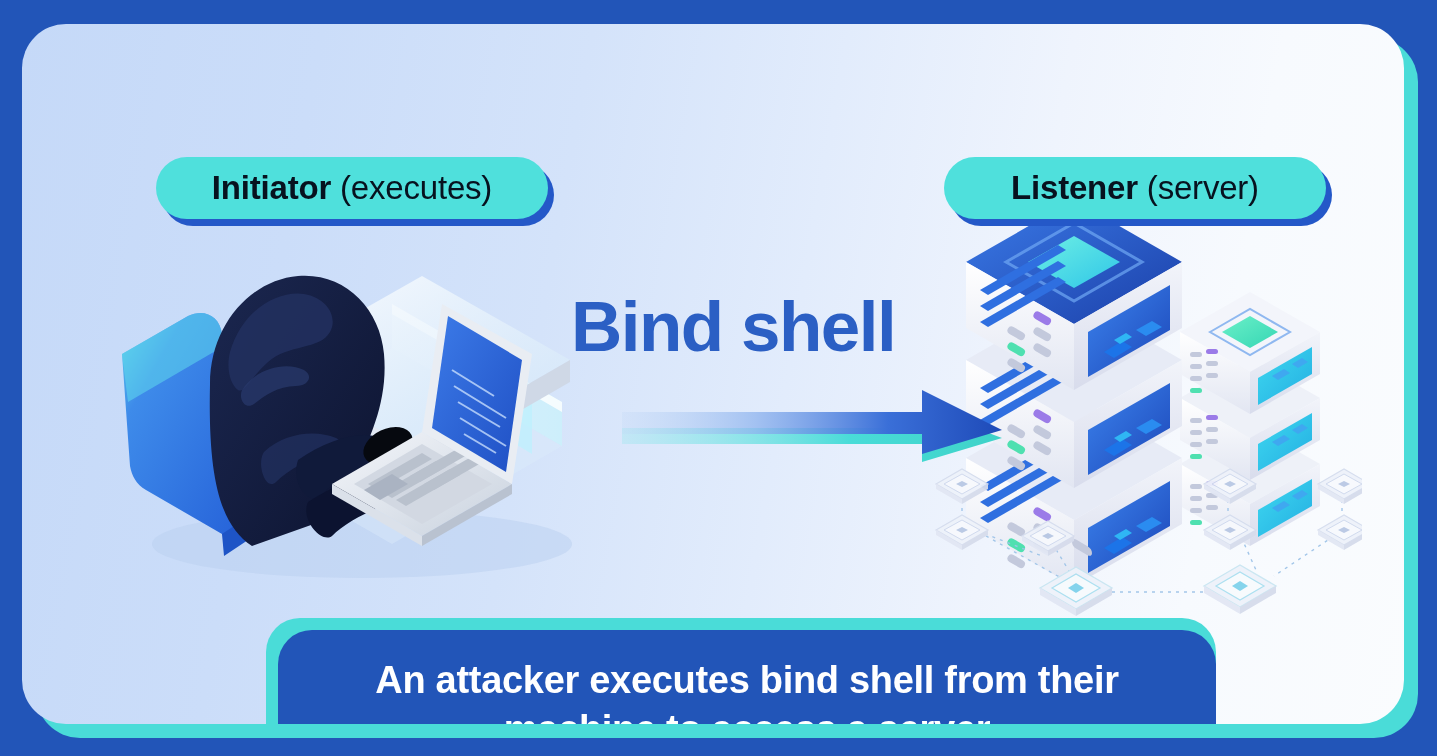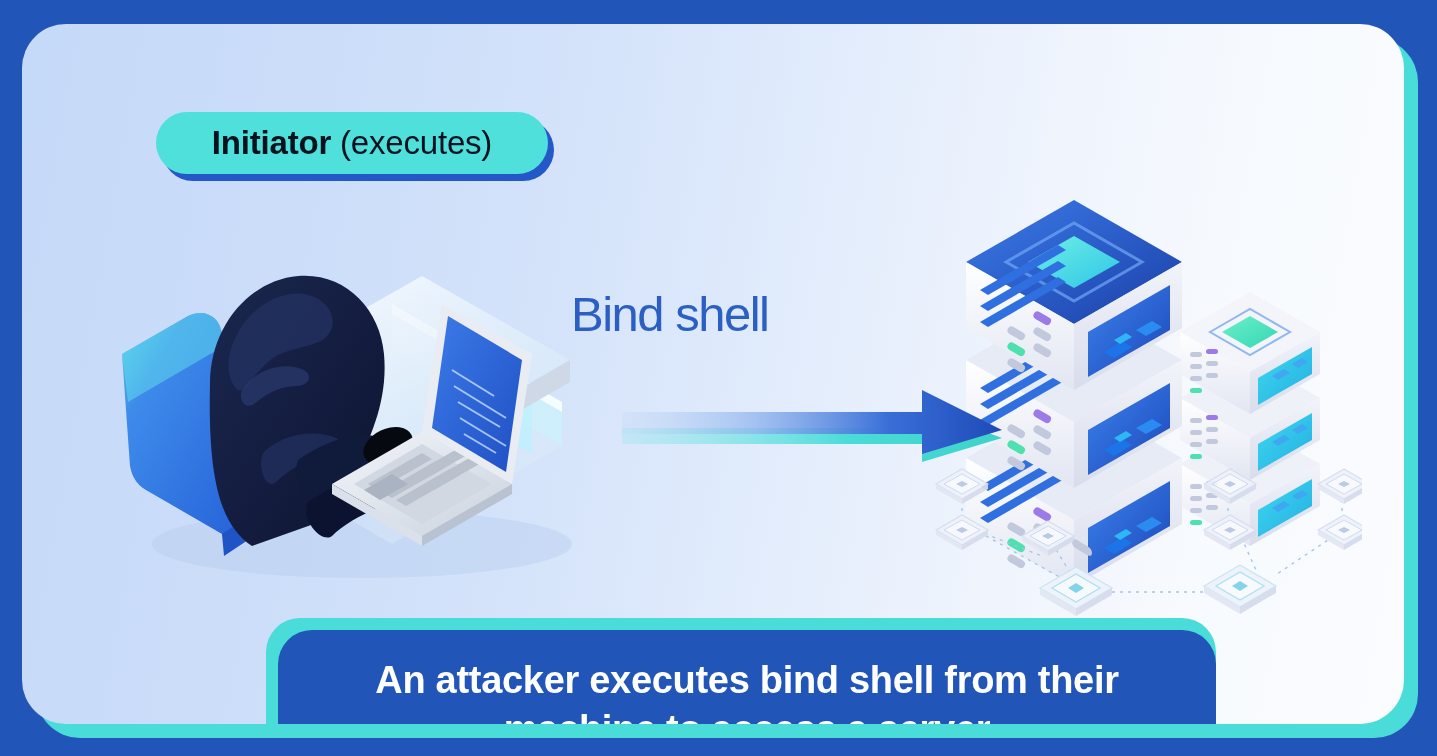--- a/index.html
+++ b/index.html
@@ -48,21 +48,21 @@
        #C5D9F8 0%,
        #CBDDF9 20%,
        #D4E3FA 38%,
        #E2ECFC 55%,
        #EFF4FD 70%,
        #F7FAFE 84%,
        #FAFCFE 100%);
   }
 
   
-  .pill-wrap { position: absolute; }
+  .pill-wrap { position: absolute; margin-top: 45px; }
   .pill-shadow {
     position: absolute;
     left: 6px;
     top: 7px;
     width: 100%;
     height: 100%;
     background: #2458C8;
     border-radius: 40px;
   }
   .pill {
@@ -82,22 +82,22 @@
   .pill .light { font-weight: 400; margin-left: 9px; }
 
   #pill-initiator { left: 134px; top: 88px; width: 392px; height: 62px; }
   #pill-listener  { left: 922px; top: 88px; width: 382px; height: 62px; }
 
   
   .bind-label {
     position: absolute;
     left: 549px;
     top: 262px;
-    font-size: 49px;
-    font-weight: 400;
+    font-size: 71px;
+    font-weight: 700;
     color: #2B5FC4;
     letter-spacing: -1.5px;
     white-space: nowrap;
   }
 
   
   .arrow { position: absolute; left: 600px; top: 358px; }
 
   
   .caption-shadow {
@@ -524,20 +524,27 @@
     <div class="bind-label">Bind shell</div>
 
     <div class="pill-wrap" id="pill-initiator">
       <div class="pill-shadow"></div>
       <div class="pill">
         <b>Initiator</b>
         <span class="light">(executes)</span>
       </div>
     </div>
 
+    <div class="pill-wrap" id="pill-listener">
+      <div class="pill-shadow"></div>
+      <div class="pill">
+        <b>Listener</b>
+        <span class="light">(server)</span>
+      </div>
+    </div>
 
     <div class="caption-shadow"></div>
     <div class="caption">
       <div class="caption-text">An attacker executes bind shell from their machine to access a server</div>
     </div>
 
   </div>
 </div>
 
 </body></html>

